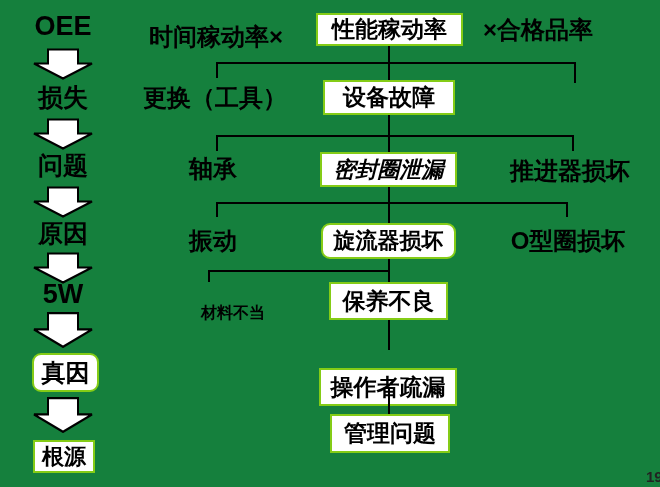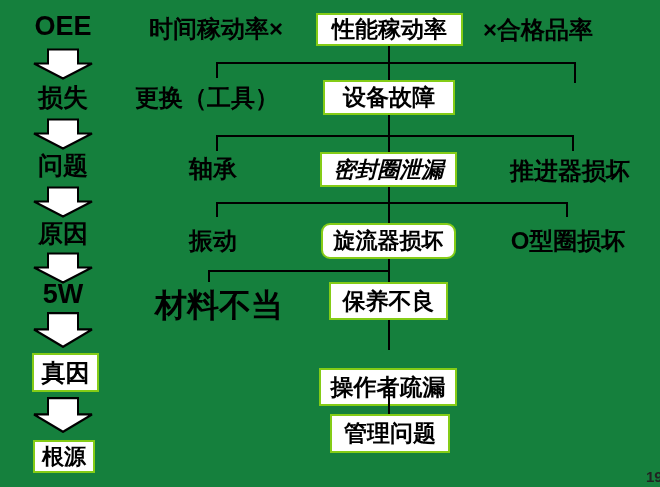--- a/index.html
+++ b/index.html
@@ -69,47 +69,47 @@
   <svg class="down-arrow" style="left:32px;top:252px;" viewBox="0 0 62 31">
     <path d="M16 1 H46 V15 H60 L31 30 L2 15 H16 Z" fill="#fff" stroke="#000" stroke-width="2" stroke-linejoin="miter"></path>
   </svg>
 
   <div class="lbl" style="left:13px;top:280px;width:100px;font-size:27px;">5W</div>
 
   <svg class="down-arrow" style="left:32px;top:312px;height:36px;" viewBox="0 0 62 31" preserveAspectRatio="none">
     <path d="M16 1 H46 V15 H60 L31 30 L2 15 H16 Z" fill="#fff" stroke="#000" stroke-width="2" stroke-linejoin="miter"></path>
   </svg>
 
-  <div class="node-box" style="left:32px;top:353px;width:67px;height:39px;font-size:24px;">
+  <div class="node-box" style="left:32px;top:353px;width:67px;height:39px;font-size:24px;border-radius:9px;">
     <span>真因</span>
   </div>
 
   <svg class="down-arrow" style="left:32px;top:397px;height:36px;" viewBox="0 0 62 31" preserveAspectRatio="none">
     <path d="M16 1 H46 V15 H60 L31 30 L2 15 H16 Z" fill="#fff" stroke="#000" stroke-width="2" stroke-linejoin="miter"></path>
   </svg>
 
   <div class="node-box" style="left:33px;top:440px;width:62px;height:33px;font-size:22px;">
     <span>根源</span>
   </div>
 
-  <div class="lbl" style="left:135px;top:16px;width:162px;font-size:24px;">时间稼动率×</div>
+  <div class="lbl" style="left:135px;top:24px;width:162px;font-size:24px;">时间稼动率×</div>
 
   <div class="node-box" style="left:316px;top:13px;width:147px;height:33px;font-size:23px;">
     <span>性能稼动率</span>
   </div>
 
   <div class="lbl" style="left:468px;top:17px;width:140px;font-size:24px;">×合格品率</div>
 
   <div class="vline" style="left:388px;top:46px;height:16px;"></div>
   <div class="hline" style="left:216px;top:62px;width:360px;"></div>
   <div class="vline" style="left:216px;top:62px;height:16px;"></div>
   <div class="vline" style="left:388px;top:62px;height:18px;"></div>
   <div class="vline" style="left:574px;top:62px;height:21px;"></div>
 
-  <div class="lbl" style="left:122px;top:85px;width:170px;font-size:24px;text-align:center;">更换（工具）</div>
+  <div class="lbl" style="left:130px;top:85px;width:170px;font-size:24px;text-align:center;">更换（工具）</div>
 
   <div class="node-box" style="left:323px;top:80px;width:132px;height:35px;font-size:23px;">
     <span>设备故障</span>
   </div>
 
 
   <div class="vline" style="left:388px;top:115px;height:20px;"></div>
   <div class="hline" style="left:216px;top:135px;width:358px;"></div>
   <div class="vline" style="left:216px;top:135px;height:16px;"></div>
   <div class="vline" style="left:388px;top:135px;height:17px;"></div>
@@ -135,21 +135,21 @@
     <span>旋流器损坏</span>
   </div>
 
   <div class="lbl" style="left:500px;top:228px;width:136px;font-size:24px;">O型圈损坏</div>
 
   <div class="vline" style="left:388px;top:259px;height:11px;"></div>
   <div class="hline" style="left:208px;top:270px;width:182px;"></div>
   <div class="vline" style="left:208px;top:270px;height:12px;"></div>
   <div class="vline" style="left:388px;top:270px;height:12px;"></div>
 
-  <div class="lbl" style="left:155px;top:288px;width:110px;font-size:32px;">材料不当</div>
+  <div class="lbl" style="left:155px;top:304px;width:110px;font-size:16px;text-align:right;">材料不当</div>
 
   <div class="node-box" style="left:329px;top:282px;width:119px;height:38px;font-size:23px;">
     <span>保养不良</span>
   </div>
 
   <div class="vline" style="left:388px;top:320px;height:30px;"></div>
 
   <div class="node-box" style="left:319px;top:368px;width:138px;height:38px;font-size:23px;">
     <span>操作者疏漏</span>
   </div>

